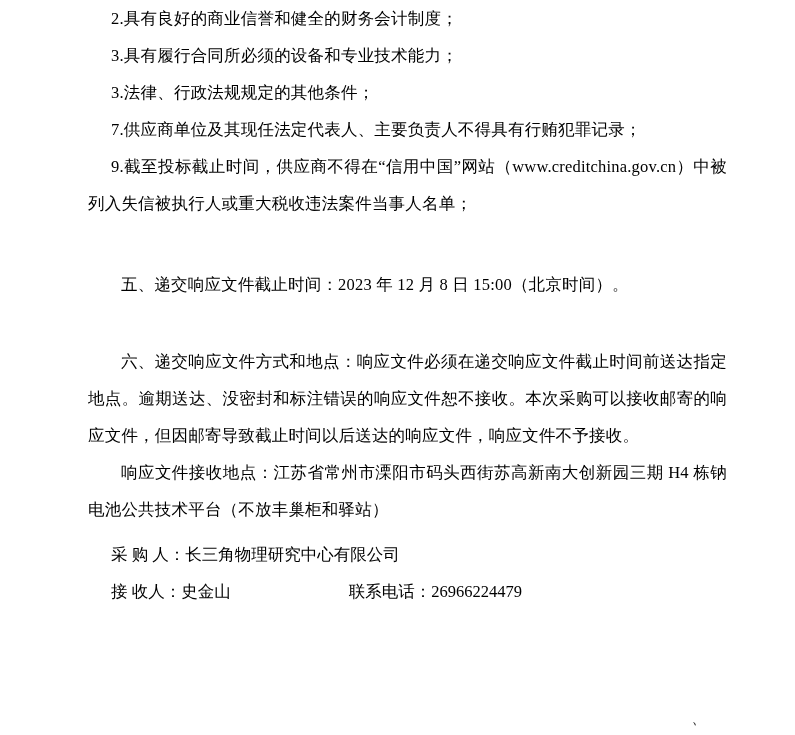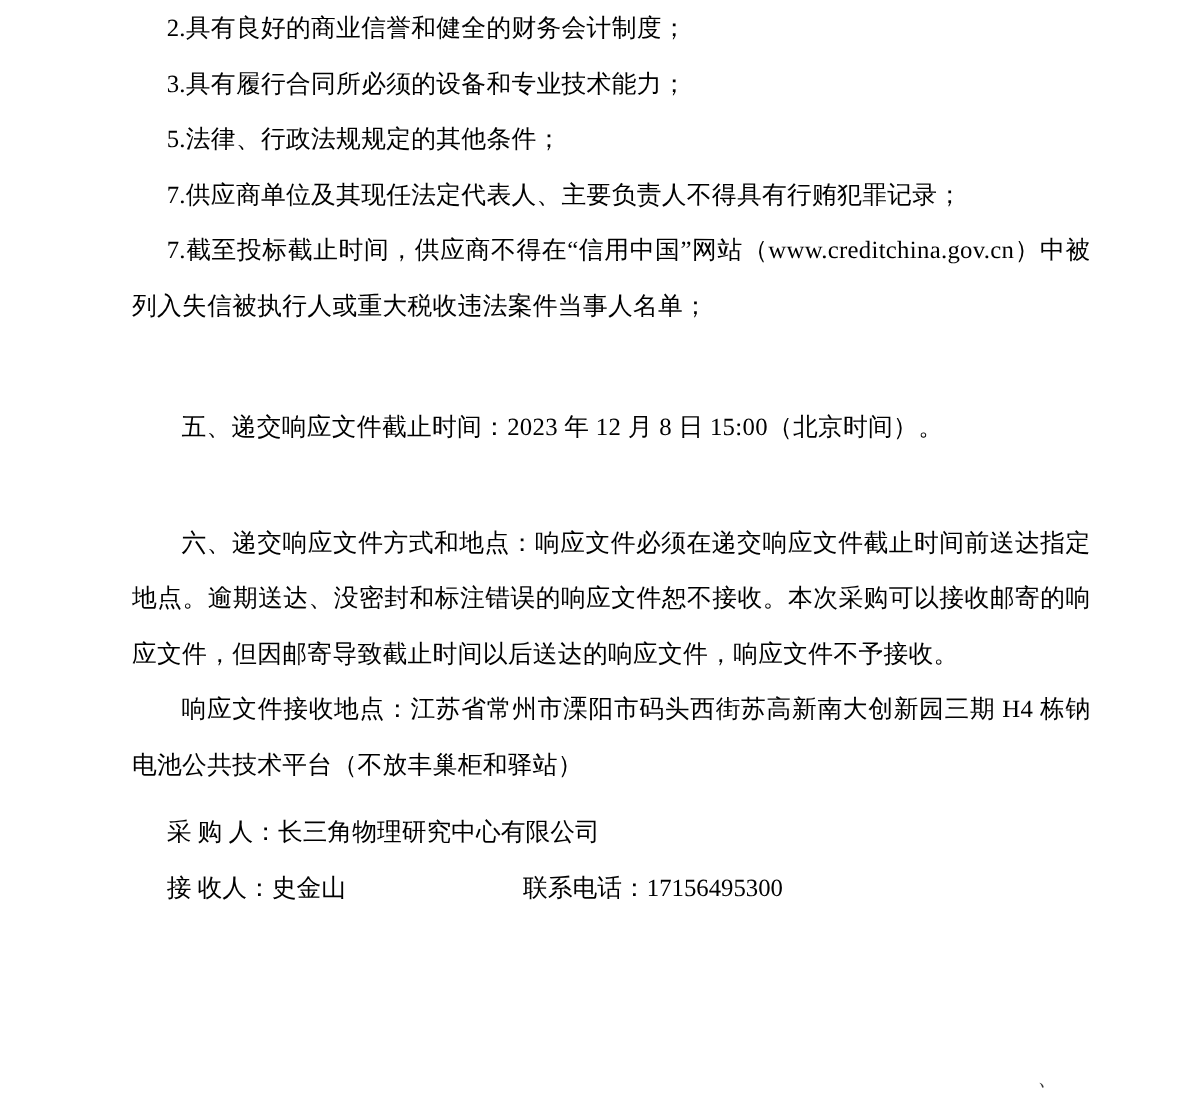--- a/index.html
+++ b/index.html
@@ -65,35 +65,35 @@
     transform: rotate(8deg);
   }
 </style>
 </head>
 <body>
 
 <div class="page">
 
   <p class="para hang">2.具有良好的商业信誉和健全的财务会计制度；</p>
   <p class="para hang">3.具有履行合同所必须的设备和专业技术能力；</p>
-  <p class="para hang">5.法律、行政法规规定的其他条件；</p>
+  <p class="para hang">3.法律、行政法规规定的其他条件；</p>
   <p class="para hang">7.供应商单位及其现任法定代表人、主要负责人不得具有行贿犯罪记录；</p>
-  <p class="para hang">7.截至投标截止时间，供应商不得在“信用中国”网站（www.creditchina.gov.cn）中被列入失信被执行人或重大税收违法案件当事人名单；</p>
+  <p class="para hang">9.截至投标截止时间，供应商不得在“信用中国”网站（www.creditchina.gov.cn）中被列入失信被执行人或重大税收违法案件当事人名单；</p>
 
   <div class="spacer-lg"></div>
 
   <p class="para indent">五、递交响应文件截止时间：2023 年 12 月 8 日 15:00（北京时间）。</p>
 
   <div class="spacer-md"></div>
 
   <p class="para indent">六、递交响应文件方式和地点：响应文件必须在递交响应文件截止时间前送达指定地点。逾期送达、没密封和标注错误的响应文件恕不接收。本次采购可以接收邮寄的响应文件，但因邮寄导致截止时间以后送达的响应文件，响应文件不予接收。</p>
 
   <p class="para indent">响应文件接收地点：江苏省常州市溧阳市码头西街苏高新南大创新园三期 H4 栋钠电池公共技术平台（不放丰巢柜和驿站）</p>
 
   <div class="spacer-sm"></div>
 
   <div class="contact-row"><span>采 购 人：</span><span>长三角物理研究中心有限公司</span></div>
 
-  <div class="contact-row"><span>接 收人：</span><span>史金山</span><span class="gap"></span><span>联系电话：</span><span>17156495300</span></div>
+  <div class="contact-row"><span>接 收人：</span><span>史金山</span><span class="gap"></span><span>联系电话：</span><span>26966224479</span></div>
 
   <div class="mark">、</div>
 
 </div>
 
 </body></html>

